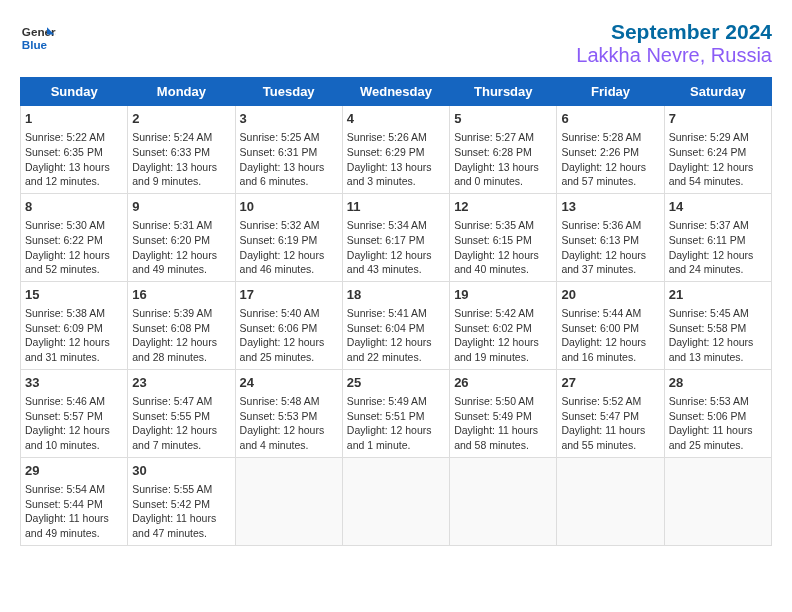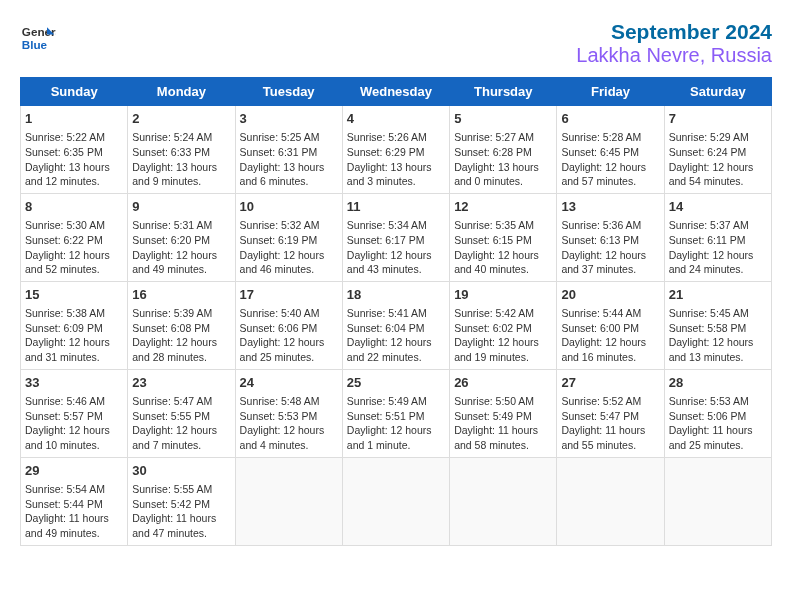--- a/index.html
+++ b/index.html
@@ -129,21 +129,21 @@
         </td>
         <td>
           <span class="day-num">5</span>
           <div>Sunrise: 5:27 AM</div>
           <div>Sunset: 6:28 PM</div>
           <div>Daylight: 13 hours and 0 minutes.</div>
         </td>
         <td>
           <span class="day-num">6</span>
           <div>Sunrise: 5:28 AM</div>
-          <div>Sunset: 6:45 PM</div>
+          <div>Sunset: 2:26 PM</div>
           <div>Daylight: 12 hours and 57 minutes.</div>
         </td>
         <td>
           <span class="day-num">7</span>
           <div>Sunrise: 5:29 AM</div>
           <div>Sunset: 6:24 PM</div>
           <div>Daylight: 12 hours and 54 minutes.</div>
         </td>
       </tr>
       <tr>

